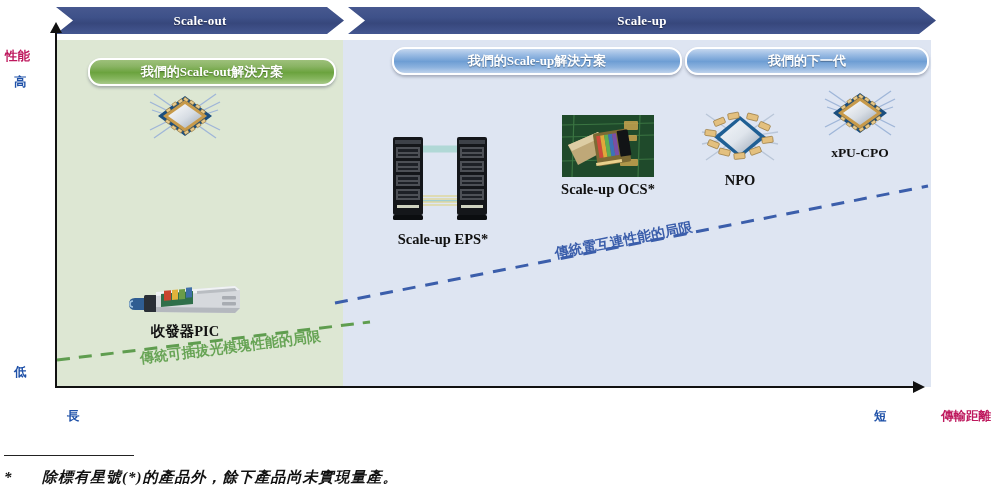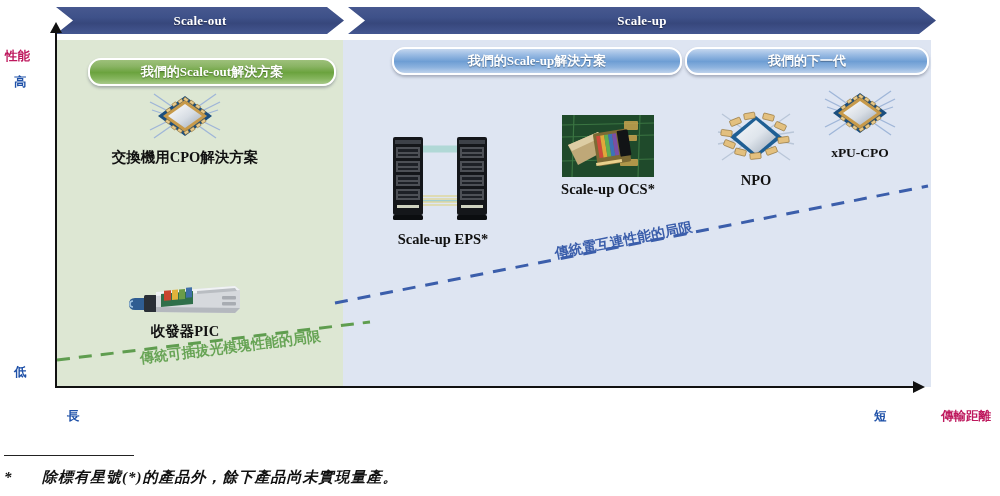--- a/index.html
+++ b/index.html
@@ -176,21 +176,21 @@
     color: #111111;
     white-space: nowrap;
     margin-top: 4px;
   }
   .item-label.small { font-size: 13.5px; }
 
   .item-cpo      { left: 95px;  top: 88px;  width: 180px; }
   .item-pic      { left: 110px; top: 282px; width: 150px; justify-content: flex-end; }
   .item-eps      { left: 378px; top: 131px; width: 130px; }
   .item-ocs      { left: 528px; top: 115px; width: 160px; }
-  .item-npo      { left: 701px; top: 106px; width: 110px; }
+  .item-npo      { left: 685px; top: 106px; width: 110px; }
   .item-xpucpo   { left: 800px; top: 85px;  width: 120px; }
   .limit-label {
     position: absolute;
     font-family: "Liberation Serif", "DejaVu Serif", serif;
     font-weight: bold;
     font-size: 14px;
     white-space: nowrap;
     transform-origin: 0 50%;
   }
   .limit-label.green { color: #67a455; }
@@ -304,21 +304,20 @@
           <rect x="36" y="43" width="4.5" height="3" transform="rotate(-36 38 44)"></rect>
           <rect x="42" y="40" width="4.5" height="3" transform="rotate(-36 44 41)"></rect>
           <rect x="48" y="36" width="4.5" height="3" transform="rotate(-36 50 37)"></rect>
           <rect x="18" y="21" width="4.5" height="3" transform="rotate(-36 20 22)"></rect>
           <rect x="18" y="32" width="4.5" height="3" transform="rotate(36 20 33)"></rect>
           <rect x="53" y="22" width="4.5" height="3" transform="rotate(36 55 23)"></rect>
           <rect x="53" y="32" width="4.5" height="3" transform="rotate(-36 55 33)"></rect>
         </g>
       </svg>
     </span>
-    <span class="item-label">交換機用CPO解決方案</span>
   </div>
 
   <div class="item item-pic">
     <span>
       <svg width="116" height="36" viewBox="0 0 116 36">
         <path d="M8 16 q-6 0 -6 6 q0 6 6 6 l10 0 l0 -12 z" fill="#2f5d92"></path>
         <path d="M6 19 q-3 0 -3 3 q0 3 3 3" fill="none" stroke="#9fc2e0" stroke-width="1.6"></path>
         <rect x="17" y="13" width="13" height="17" rx="1.5" fill="#2a2f36"></rect>
         <polygon points="29,10 108,4 113,8 113,26 108,31 29,30" fill="#d6d9dd"></polygon>
         <polygon points="29,10 108,4 113,8 29,14" fill="#f0f2f4"></polygon>

